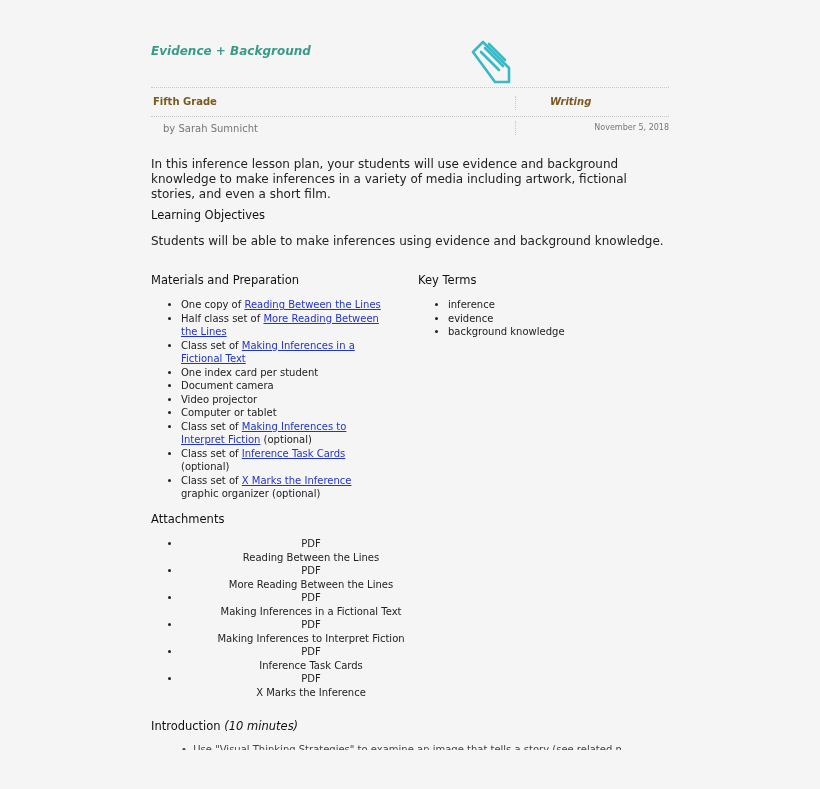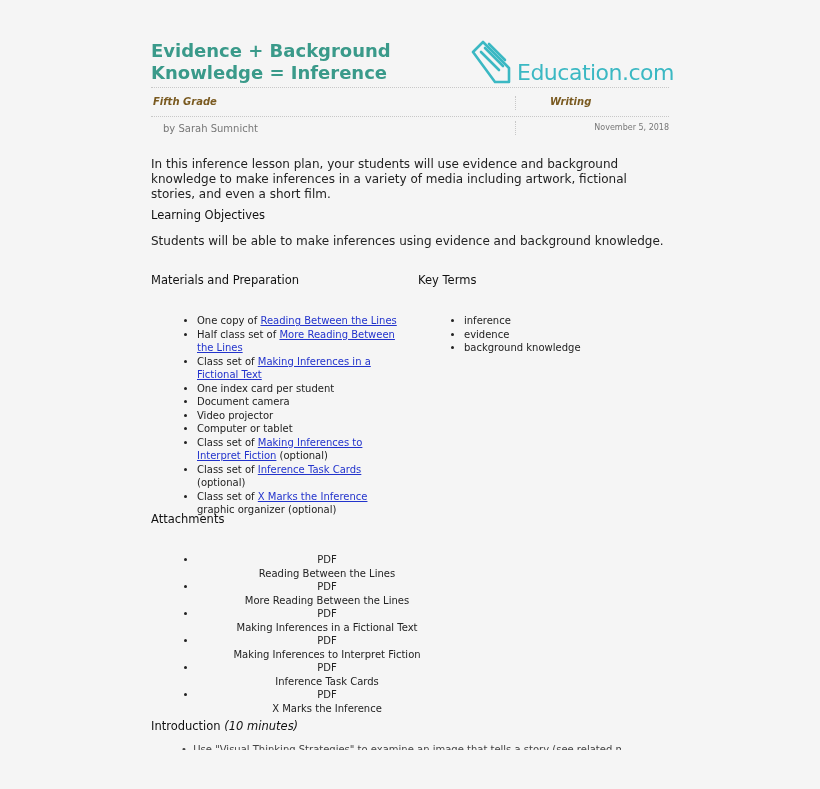--- a/index.html
+++ b/index.html
@@ -7,35 +7,36 @@
     width: 820px; height: 789px; overflow: hidden;
     background: #f5f5f5;
     font-family: "DejaVu Sans", sans-serif;
     color: #222;
     position: relative;
   }
   .page { position: absolute; left: 151px; top: 0; width: 518px; }
   .title {
     position: absolute; left: 0; top: 40px;
     font-family: "DejaVu Sans", sans-serif;
-    font-weight: bold; font-size: 18px; line-height: 22px;
+    font-weight: bold; font-size: 12px; line-height: 22px;
     color: #3a9a8a;
+    font-style: italic;
   }
   .logo { position: absolute; left: 318px; top: 40px; height: 48px; width: 200px; }
   .logo svg { position: absolute; left: 0; top: 0; }
   .logo-text {
     position: absolute; left: 48px; top: 20px;
     font-family: "DejaVu Sans", sans-serif; font-size: 22px; color: #3bb8c3;
     letter-spacing: -0.5px;
   }
   .dotline { position: absolute; left: 0; width: 518px; border-top: 1px dotted #c8c8c8; }
   .vdot { position: absolute; left: 364px; border-left: 1px dotted #c8c8c8; height: 14px; }
   .meta-grade {
     position: absolute; left: 2px; top: 96px;
-    font-weight: bold; font-style: italic; font-size: 10px; color: #7a5a20;
+    font-weight: bold; font-size: 10px; color: #7a5a20;
   }
   .meta-subject {
     position: absolute; left: 399px; top: 96px;
     font-weight: bold; font-style: italic; font-size: 10px; color: #7a5a20;
   }
   .meta-author {
     position: absolute; left: 12px; top: 123px;
     font-size: 10px; color: #777;
   }
   .meta-date {
@@ -44,50 +45,48 @@
   }
   .para {
     position: absolute; left: 0; font-size: 12px; line-height: 15px; color: #222; width: 518px;
   }
   h2 {
     position: absolute; margin: 0; left: 0;
     font-size: 11.5px; font-weight: normal; color: #111;
   }
   h2 em { font-style: italic; }
   ul {
-    position: absolute; margin: 16px; padding: 0 0 0 30px;
+    position: absolute; margin: 0; padding: 0 0 0 30px;
     font-size: 10px; line-height: 13.5px; color: #222;
   }
   ul li { list-style: disc; }
   a { color: #2233cc; text-decoration: underline; }
   .att-type { display: block; }
   .att-name { display: block; }
   .cut { position: absolute; left: 30px; top: 744px; font-size: 10px; color: #444; height: 6px; overflow: hidden; width: 440px; white-space: nowrap; line-height: 13px; }
   .cut span { position: relative; top: -1px; }
 </style>
 </head>
 <body>
 
 <div class="page">
 
   <div class="title">
     <div>Evidence + Background</div>
-    <div>Knowledge = Inference</div>
   </div>
 
   <div class="logo">
     <svg width="48" height="46" viewBox="0 0 48 46">
       <g fill="none" stroke="#3bb8c3" stroke-width="2.6" stroke-linejoin="round" stroke-linecap="round">
         <path d="M4 12 L14 2 L40 28 L40 42 L26 42 Z"></path>
         <path d="M12 12 L30 30"></path>
         <path d="M16 8 L34 26"></path>
         <path d="M20 4 L36 20"></path>
       </g>
     </svg>
-    <span class="logo-text">Education.com</span>
   </div>
 
   <div class="dotline" style="top:87px"></div>
   <div class="vdot" style="top:96px"></div>
   <div class="meta-grade">Fifth Grade</div>
   <div class="meta-subject">Writing</div>
   <div class="dotline" style="top:116px"></div>
   <div class="vdot" style="top:121px"></div>
   <div class="meta-author">by Sarah Sumnicht</div>
   <div class="meta-date">November 5, 2018</div>

